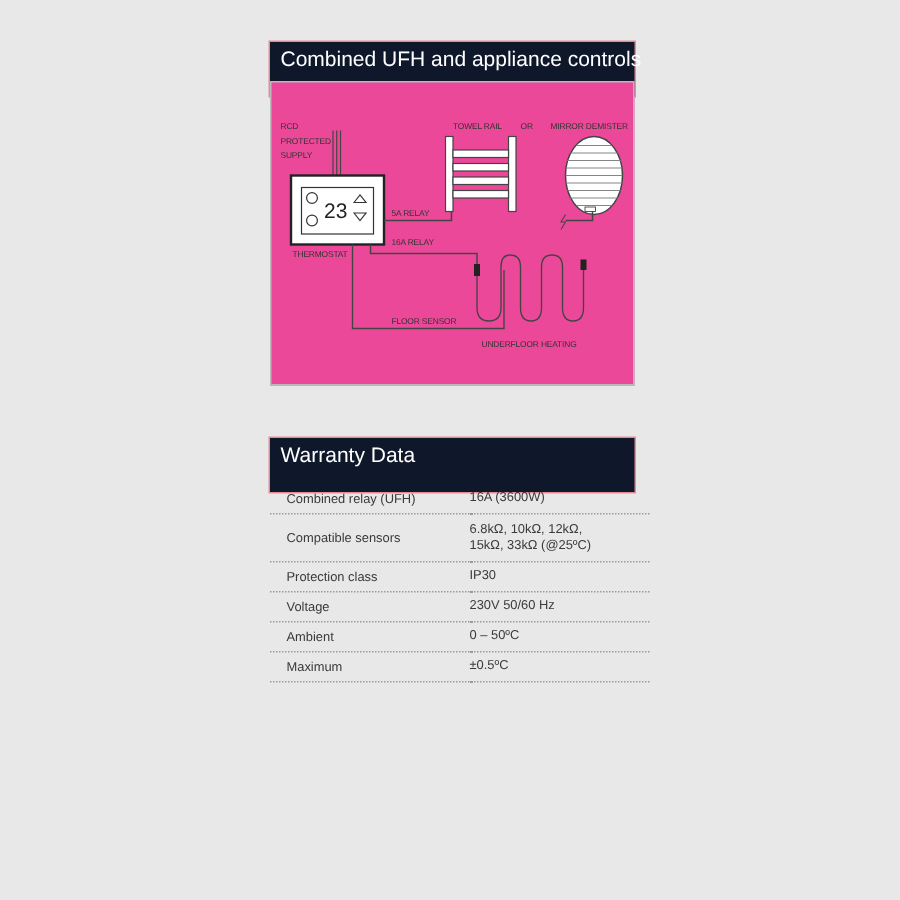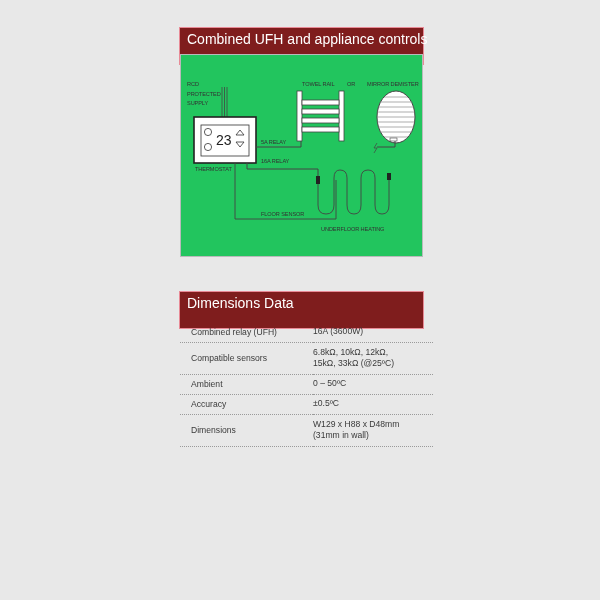--- a/index.html
+++ b/index.html
@@ -1,29 +1,29 @@
 <!DOCTYPE html>
 <html><head>
 <meta charset="utf-8">
 <style>
   html, body { margin:0; padding:0; }
   body {
     width:600px; height:600px; background:#e8e8e8; position:relative; overflow:hidden;
     font-family:"Liberation Sans", sans-serif; color:#3a3a3a;
   }
   .hdr {
-    position:absolute; left:180px; width:243px; height:36px; background:#7f1d1d;
+    position:absolute; left:180px; width:243px; height:36px; background:#0f172a;
     color:#fff; font-size:14px; line-height:22px; padding-left:7px; box-sizing:border-box;
     white-space:nowrap; box-shadow:0 0 0 1px #e88a96;
   }
   #hdr1 { top:28px; }
   #hdr2 { top:292px; }
   #diagram {
     position:absolute; left:180px; top:54px; width:243px; height:203px;
-    background:#22c55e; border:1px solid #b9babb; box-sizing:border-box;
+    background:#ec4899; border:1px solid #b9babb; box-sizing:border-box;
   }
   #diagram svg { position:absolute; left:0; top:0; }
   .dlabel { font-family:"Liberation Sans Narrow","Liberation Sans", sans-serif; font-size:5.6px; fill:#333; letter-spacing:-0.1px; }
   table#spec {
     position:absolute; left:180px; top:322px; width:253px; border-collapse:collapse;
     font-size:8.6px; color:#3a3a3a;
   }
   #spec td { padding:0; vertical-align:middle; border-bottom:1px dotted #9a9a9a; }
   #spec td.lab { padding-left:11px; width:122px; }
   #spec td.val { line-height:11.5px; }
@@ -96,44 +96,45 @@
 
     <path d="M137 129 L137 150 Q137 159 145 159 Q153 159 153 150 L153 123 Q153 115 159 115 Q166 115 166 123 L166 150 Q166 159 173 159 Q180 159 180 150 L180 123 Q180 115 187 115 Q194 115 194 123 L194 150 Q194 159 201 159 Q208 159 208 150 L208 123" fill="none" stroke="#444" stroke-width="0.9"></path>
     <rect x="206" y="118" width="4" height="7" fill="#222"></rect>
 
     <polyline points="54,108 54,164 155,164 155,125" fill="none" stroke="#444" stroke-width="0.9"></polyline>
     <text class="dlabel" x="80" y="161">FLOOR SENSOR</text>
     <text class="dlabel" x="140" y="176">UNDERFLOOR HEATING</text>
   </svg>
 </div>
 
-<div id="hdr2" class="hdr">Dimensions Data</div>
+<div id="hdr2" class="hdr">Warranty Data</div>
 
 <table id="spec">
   <tbody>
     <tr>
         <td class="lab">Combined relay (UFH)</td>
         <td class="val">16A (3600W)</td>
       </tr>
     <tr class="tall">
         <td class="lab">Compatible sensors</td>
         <td class="val">
           <div>6.8kΩ, 10kΩ, 12kΩ,</div>
           <div>15kΩ, 33kΩ (@25ºC)</div>
         </td>
       </tr>
     <tr>
+        <td class="lab">Protection class</td>
+        <td class="val">IP30</td>
+      </tr>
+    <tr>
+        <td class="lab">Voltage</td>
+        <td class="val">230V 50/60 Hz</td>
+      </tr>
+    <tr>
         <td class="lab">Ambient</td>
         <td class="val">0 – 50ºC</td>
       </tr>
     <tr>
-        <td class="lab">Accuracy</td>
+        <td class="lab">Maximum</td>
         <td class="val">±0.5ºC</td>
-      </tr>
-    <tr class="tall">
-        <td class="lab">Dimensions</td>
-        <td class="val">
-          <div>W129 x H88 x D48mm</div>
-          <div>(31mm in wall)</div>
-        </td>
       </tr>
   </tbody>
 </table>
 
 </body></html>

